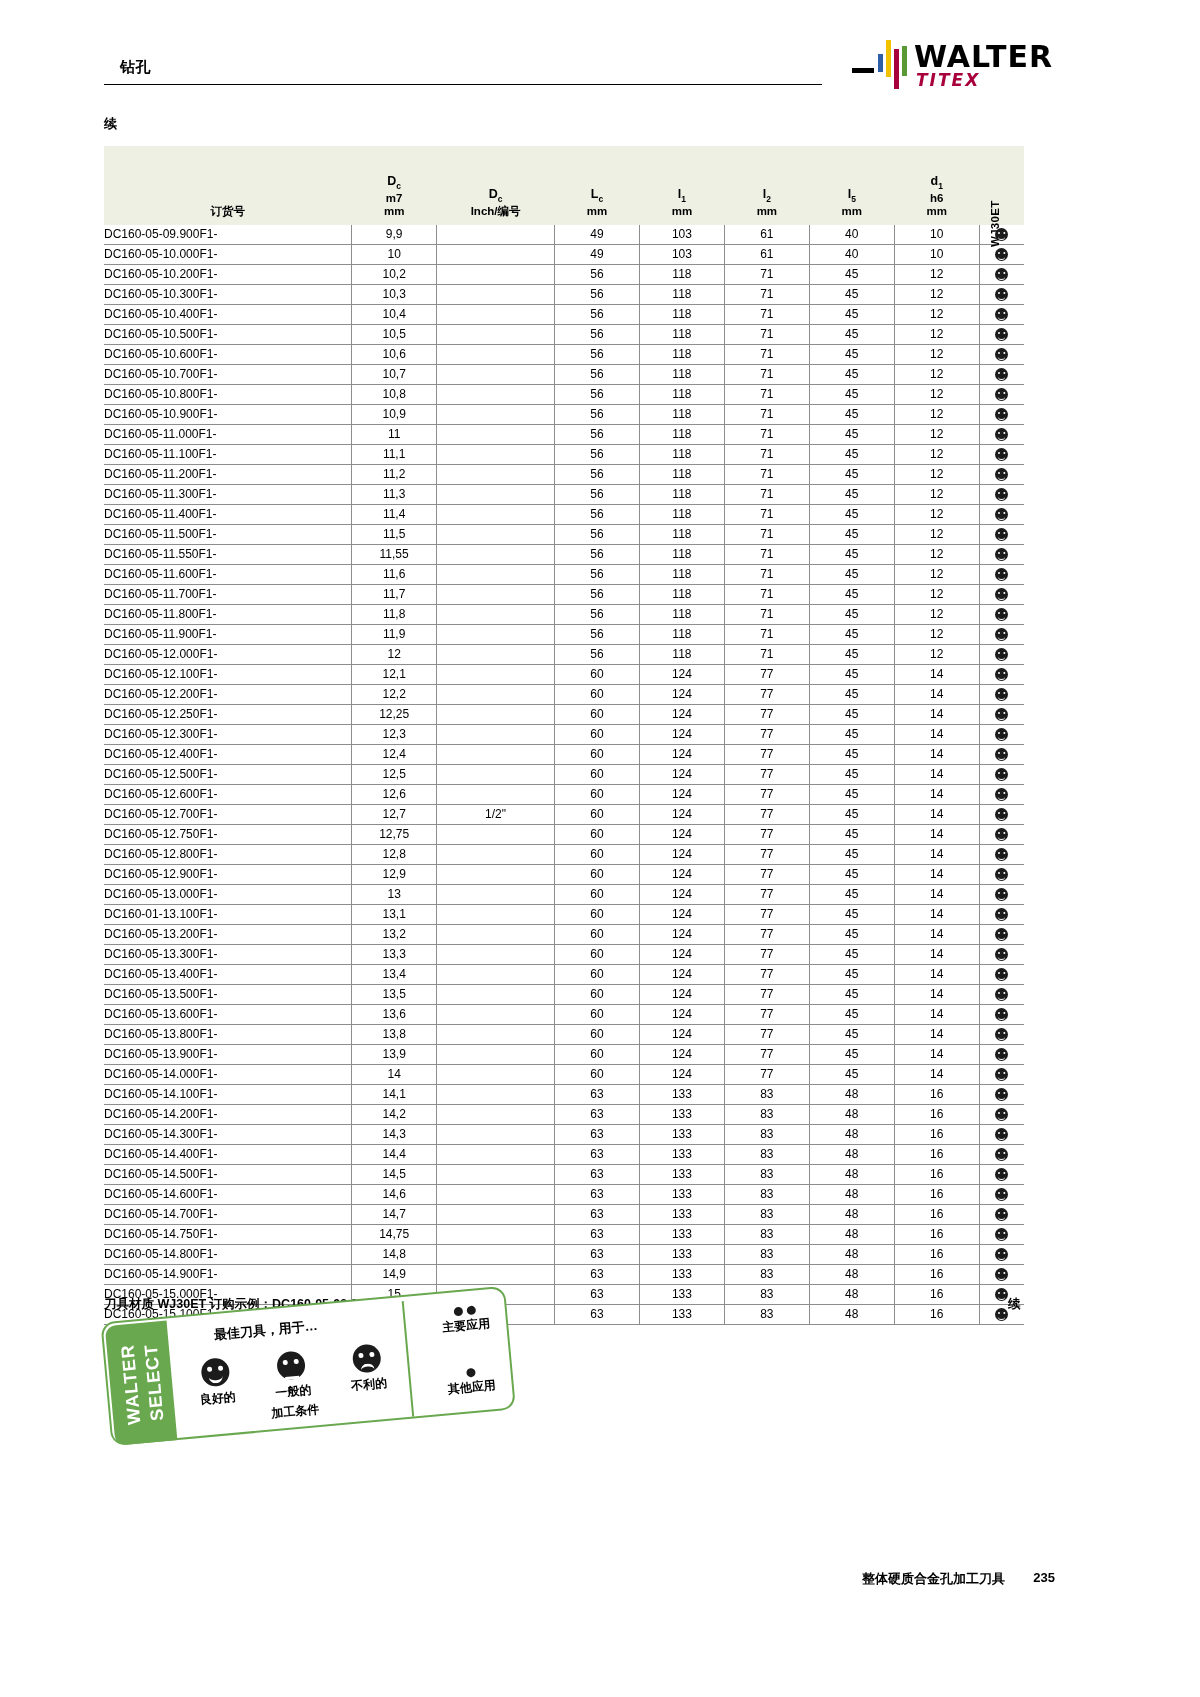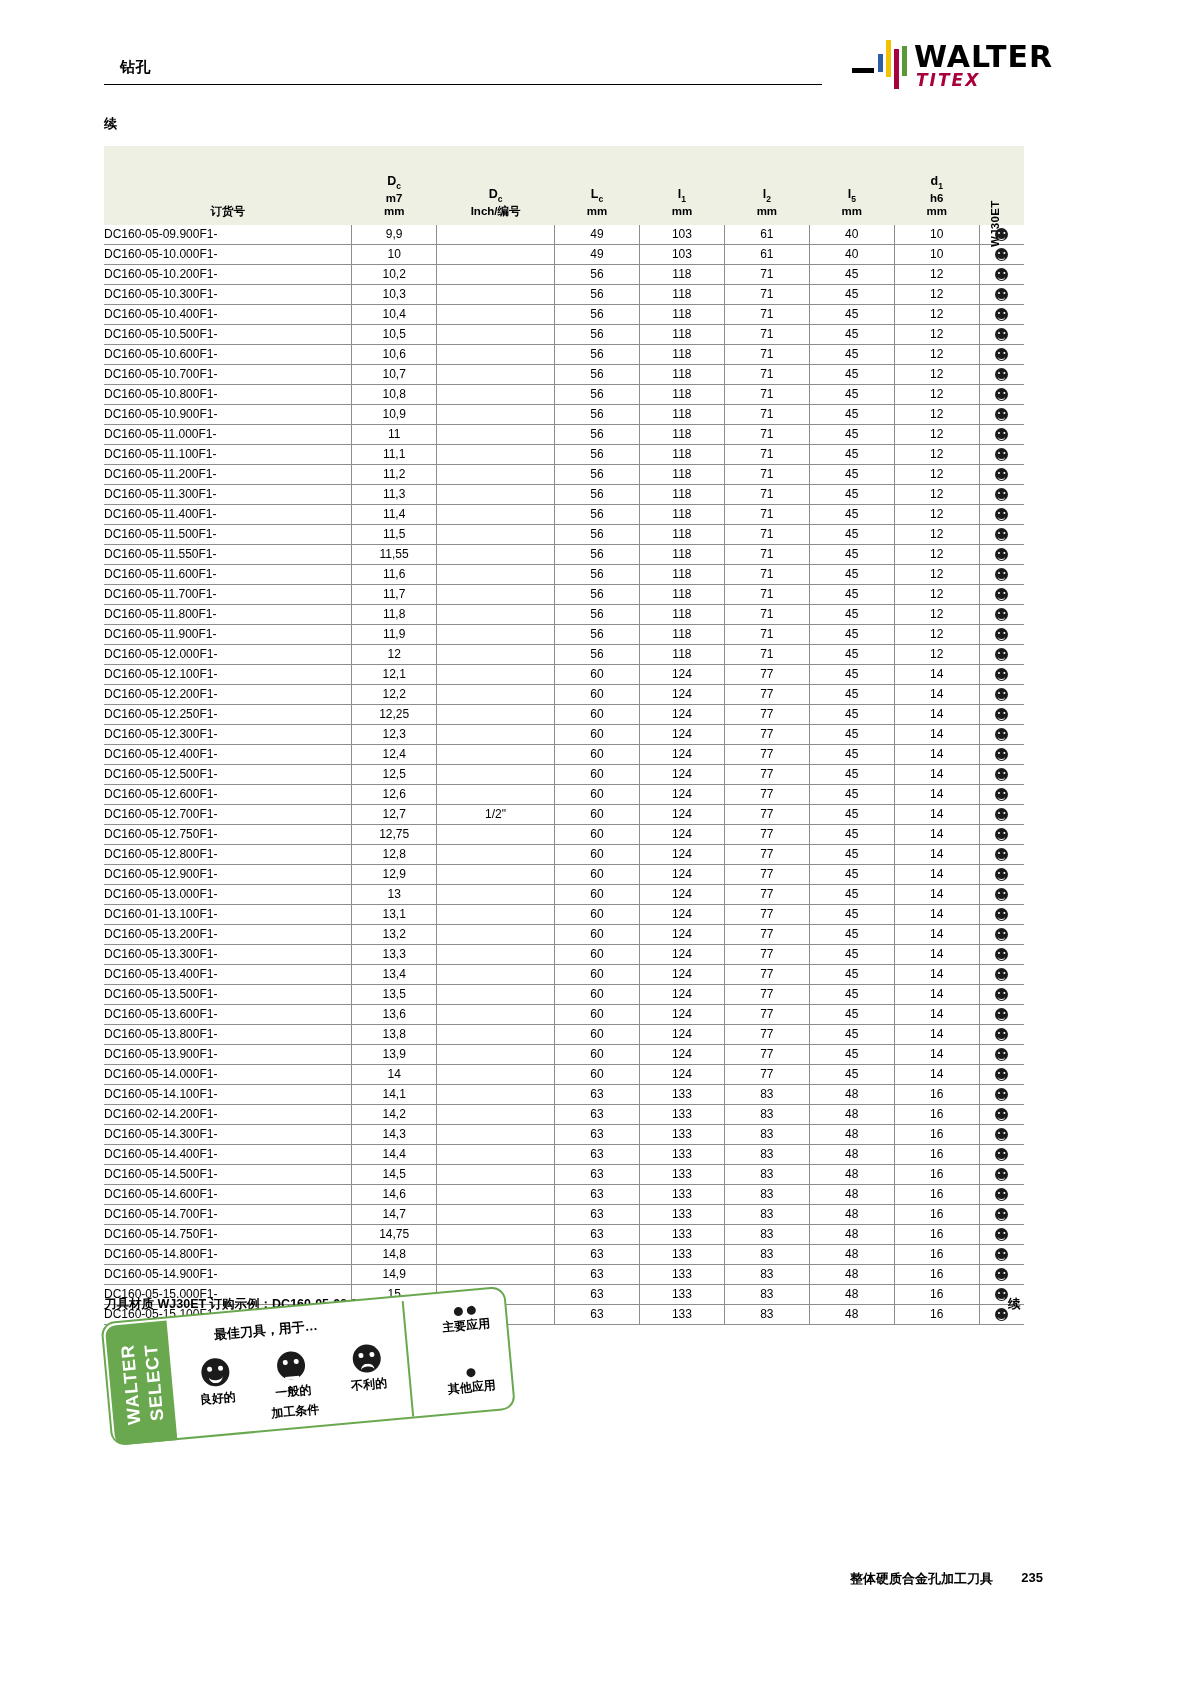--- a/index.html
+++ b/index.html
@@ -377,20 +377,21 @@
     font-weight: bold;
   }
 
   
   #page-footer {
     position: absolute;
     left: 0;
     top: 1570px;
     width: 1123px;
     height: 30px;
+    padding-left: 12px;
   }
   #footer-title {
     position: absolute;
     right: 130px;
     top: 0;
     font-size: 13px;
     font-weight: bold;
   }
   #footer-pageno {
     position: absolute;
@@ -1049,21 +1050,21 @@
           <td class="val">14,1</td>
           <td class="val"></td>
           <td class="val">63</td>
           <td class="val">133</td>
           <td class="val">83</td>
           <td class="val">48</td>
           <td class="val nb">16</td>
           <td class="icon"><span class="smiley"></span></td>
         </tr>
         <tr>
-          <td class="order">DC160-02-14.200F1-</td>
+          <td class="order">DC160-05-14.200F1-</td>
           <td class="val">14,2</td>
           <td class="val"></td>
           <td class="val">63</td>
           <td class="val">133</td>
           <td class="val">83</td>
           <td class="val">48</td>
           <td class="val nb">16</td>
           <td class="icon"><span class="smiley"></span></td>
         </tr>
         <tr>

